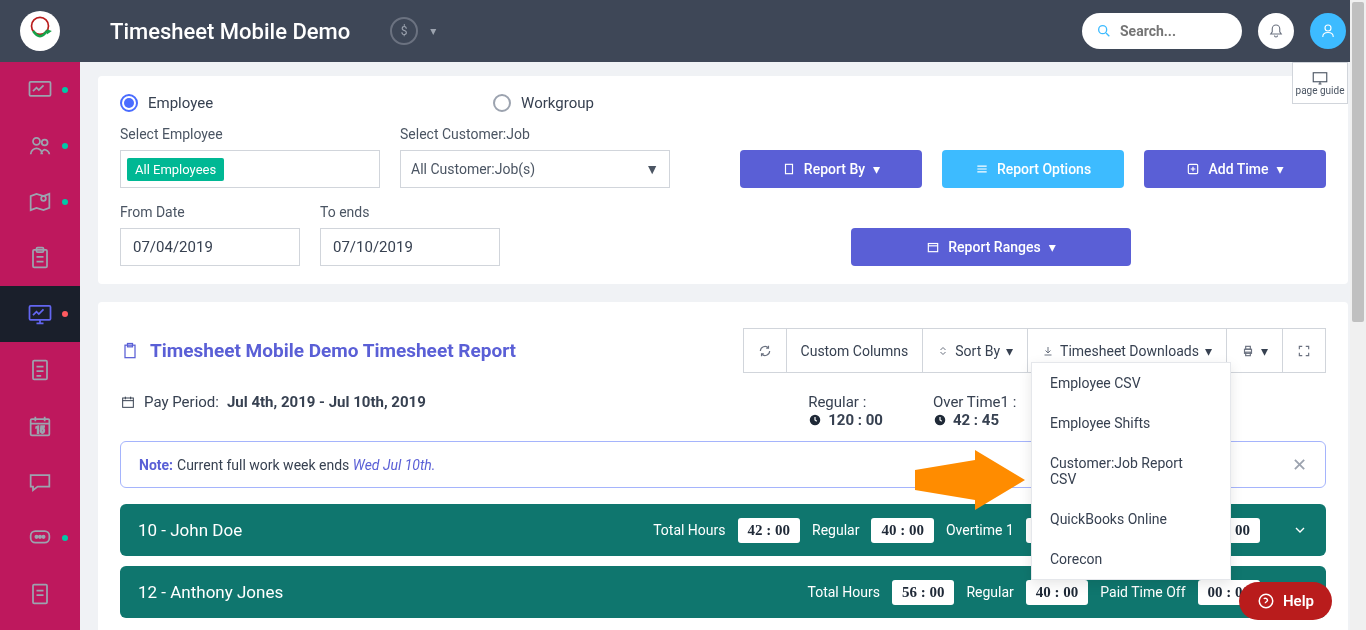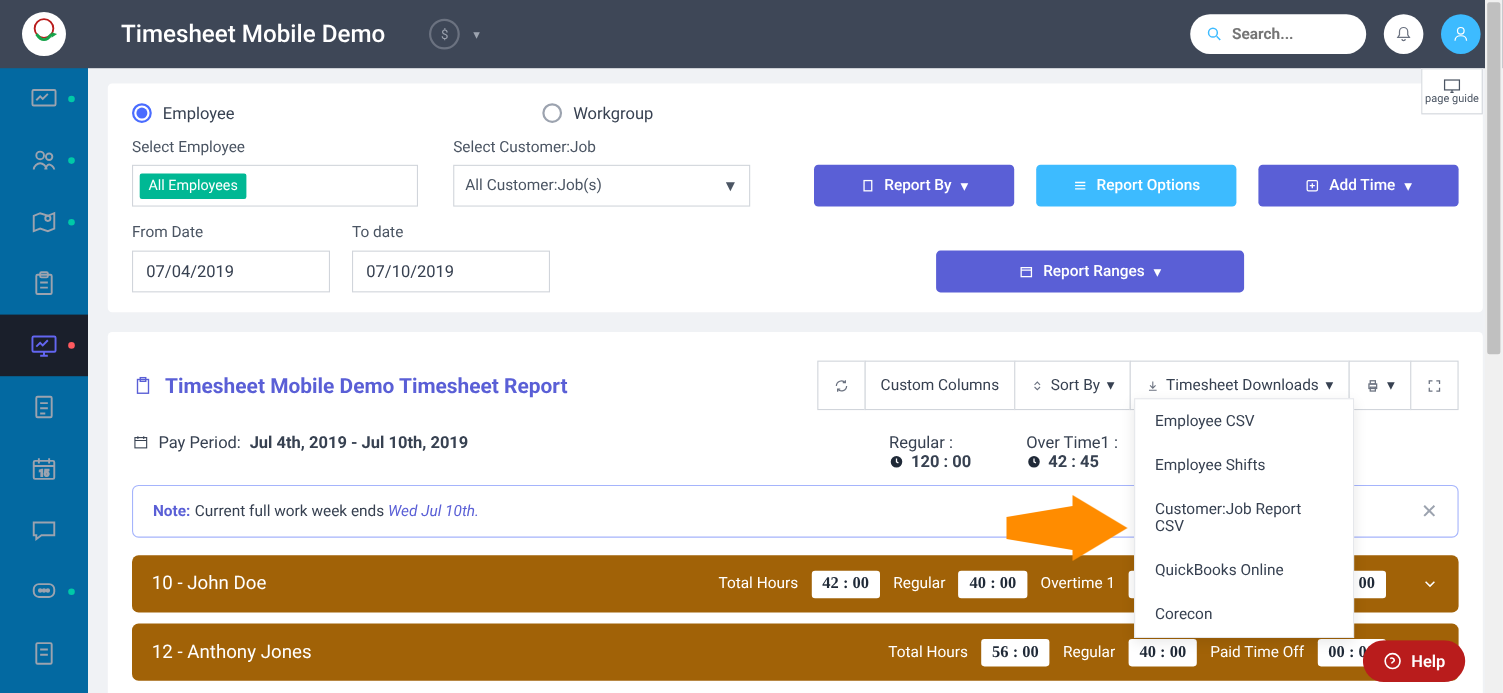--- a/index.html
+++ b/index.html
@@ -1,18 +1,18 @@
 <!DOCTYPE html>
 <html><head>
 <meta charset="utf-8">
 <style>
 * { margin: 0; padding: 0; box-sizing: border-box; font-family: -apple-system, BlinkMacSystemFont, 'Segoe UI', Roboto, sans-serif; }
 body { background: #f0f2f5; width: 1366px; height: 630px; overflow: hidden; position: relative; }
 
-.sidebar { position: absolute; left: 0; top: 0; width: 80px; height: 630px; background: #0369a1; display: flex; flex-direction: column; }
+.sidebar { position: absolute; left: 0; top: 0; width: 80px; height: 630px; background: #be185d; display: flex; flex-direction: column; }
 .logo-box { height: 62px; background: #3e4757; display: flex; align-items: center; justify-content: center; }
 .logo-circle { width: 40px; height: 40px; border-radius: 50%; background: #fff; display: flex; align-items: center; justify-content: center; position: relative; }
 .sidebar-item { height: 56px; display: flex; align-items: center; justify-content: center; position: relative; cursor: pointer; }
 .sidebar-item.active { background: #1a1f2b; }
 .sidebar-item svg { width: 28px; height: 28px; }
 .sidebar-dot { position: absolute; right: 12px; top: 50%; transform: translateY(-50%); width: 6px; height: 6px; border-radius: 50%; }
 .dot-green { background: #00c9a7; }
 .dot-red { background: #ff5a5f; }
 
 .topbar { position: absolute; left: 80px; top: 0; right: 0; height: 62px; background: #3e4757; display: flex; align-items: center; padding: 0 20px; }
@@ -30,21 +30,21 @@
 .content { position: absolute; left: 80px; top: 62px; right: 0; bottom: 0; padding: 14px 18px; overflow-y: auto; }
 .scrollbar-fake { position: absolute; right: 0; top: 0; width: 16px; height: 630px; background: #f0f0f0; }
 .scrollbar-thumb { position: absolute; right: 2px; top: 2px; width: 12px; height: 320px; background: #c0c0c0; border-radius: 2px; }
 
 .card { background: #fff; border-radius: 4px; padding: 18px 22px; margin-bottom: 18px; }
 .filter-row { display: flex; gap: 60px; margin-bottom: 14px; }
 .radio-opt { display: flex; align-items: center; gap: 10px; font-size: 15px; color: #374151; }
 .radio-circle { width: 18px; height: 18px; border-radius: 50%; border: 2px solid #9ca3af; display: flex; align-items: center; justify-content: center; }
 .radio-circle.checked { border-color: #4a6cff; }
 .radio-circle.checked::after { content: ''; width: 10px; height: 10px; border-radius: 50%; background: #4a6cff; }
-.filter-grid { display: flex; gap: 32px; align-items: flex-end; flex-wrap: wrap; }
+.filter-grid { display: flex; gap: 20px; align-items: flex-end; flex-wrap: wrap; }
 .filter-col { display: flex; flex-direction: column; gap: 8px; }
 .filter-label { font-size: 14px; color: #4b5563; }
 .tag-input { width: 260px; height: 38px; border: 1px solid #d1d5db; padding: 4px 6px; display: flex; align-items: center; }
 .tag { background: #00b894; color: #fff; padding: 4px 8px; font-size: 13px; border-radius: 2px; }
 .select-input { width: 270px; height: 38px; border: 1px solid #d1d5db; padding: 0 10px; display: flex; align-items: center; justify-content: space-between; font-size: 14px; color: #4b5563; cursor: pointer; }
 .date-input { width: 180px; height: 38px; border: 1px solid #d1d5db; padding: 0 12px; font-size: 15px; color: #374151; }
 .btn { height: 38px; border: none; border-radius: 4px; color: #fff; font-size: 14px; font-weight: 500; padding: 0 20px; cursor: pointer; display: inline-flex; align-items: center; justify-content: center; gap: 8px; text-align: right; }
 .btn-purple { background: #5a5fd6; width: 182px; }
 .btn-blue { background: #3dbbff; width: 182px; }
 .btn-indigo { background: #5a5fd6; width: 182px; margin-left:auto;}
@@ -63,21 +63,21 @@
 .pay-label { display: flex; align-items: center; gap: 8px; }
 .pay-stats { display: flex; gap: 50px; margin-left: auto; font-size: 15px; }
 .stat-val { font-weight: 700; display: flex; align-items: center; gap: 6px; }
 .summary-text { font-weight: 700; font-size: 15px; color: #1f2937; margin: 6px 0 14px; }
 
 .note-bar { border: 1px solid #a5b4fc; border-radius: 6px; padding: 12px 18px; display: flex; align-items: center; font-size: 14px; color: #374151; margin-bottom: 16px; }
 .note-bar b { color: #5a5fd6; margin-right: 4px; }
 .note-bar .week-end { color: #5a5fd6; font-style: italic; }
 .note-x { margin-left: auto; color: #9ca3af; cursor: pointer; font-size: 18px; }
 
-.emp-row { background: #a16207; border-radius: 6px; height: 52px; display: flex; align-items: center; padding: 0 18px; color: #fff; font-size: 15px; margin-bottom: 10px; }
+.emp-row { background: #0f766e; border-radius: 6px; height: 52px; display: flex; align-items: center; padding: 0 18px; color: #fff; font-size: 15px; margin-bottom: 10px; }
 .emp-name { font-size: 17px; }
 .emp-stats { margin-left: auto; display: flex; align-items: center; gap: 12px; }
 .emp-stat-label { font-size: 14px; }
 .emp-stat-box { background: #fff; color: #1f2937; padding: 4px 10px; border-radius: 3px; font-weight: 600; font-size: 15px; font-family: Liberation Serif, serif; }
 .emp-chev { margin-left: 20px; }
 
 .dropdown-panel { position: absolute; top: 362px; right: 135px; width: 200px; background: #fff; border: 1px solid #e5e7eb; box-shadow: 0 4px 12px rgba(0,0,0,0.1); z-index: 100; }
 .dropdown-item { padding: 12px 18px; font-size: 14px; color: #374151; cursor: pointer; }
 
 .arrow-annot { position: absolute; top: 450px; left: 915px; z-index: 99; }
@@ -251,21 +251,21 @@
             <span>▾</span>
           </button>
       </div>
     </div>
     <div class="filters-second-row">
       <div class="filter-col">
         <span class="filter-label">From Date</span>
         <input class="date-input" value="07/04/2019" style="">
       </div>
       <div class="filter-col">
-        <span class="filter-label">To date</span>
+        <span class="filter-label">To ends</span>
         <input class="date-input" value="07/10/2019" style="">
       </div>
       <div class="ranges-row" style="margin-left:auto; width:590px; justify-content:center;">
         <button class="btn btn-purple btn-wide" style="margin:0 auto 0 115px;">
             <svg width="14" height="14" viewBox="0 0 24 24" fill="none" stroke="#fff" stroke-width="2">
               <rect x="4" y="6" width="16" height="14"></rect>
               <path d="M4 10h16"></path>
             </svg>
             <span>Report Ranges</span> 
             <span>▾</span>

